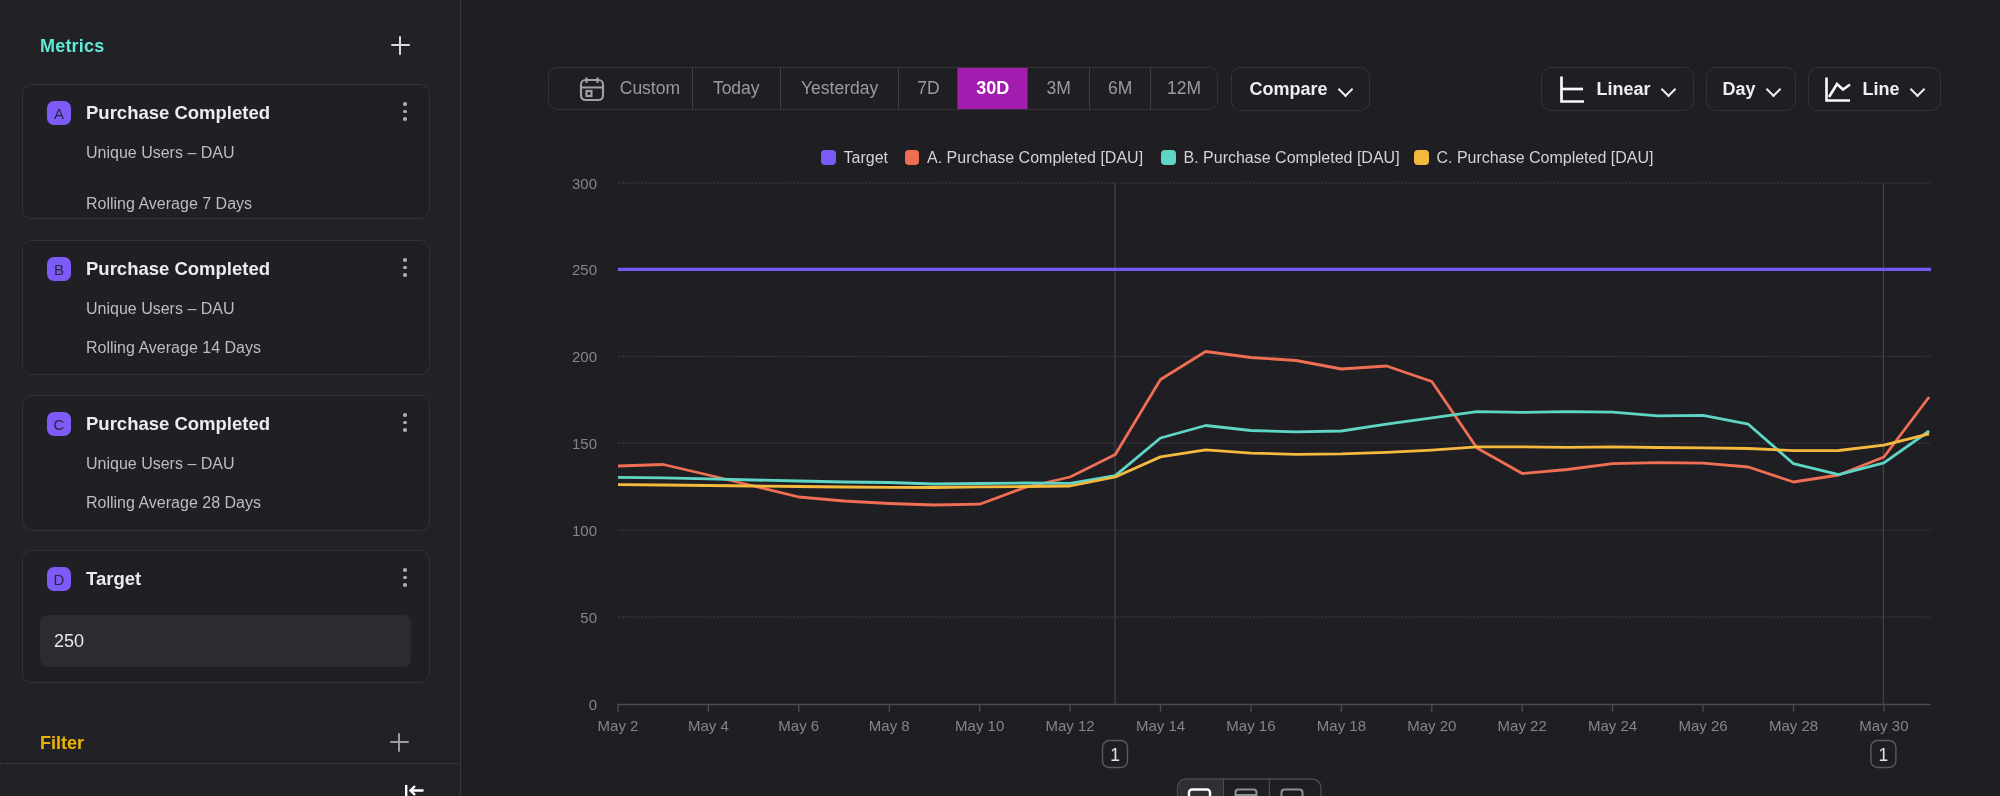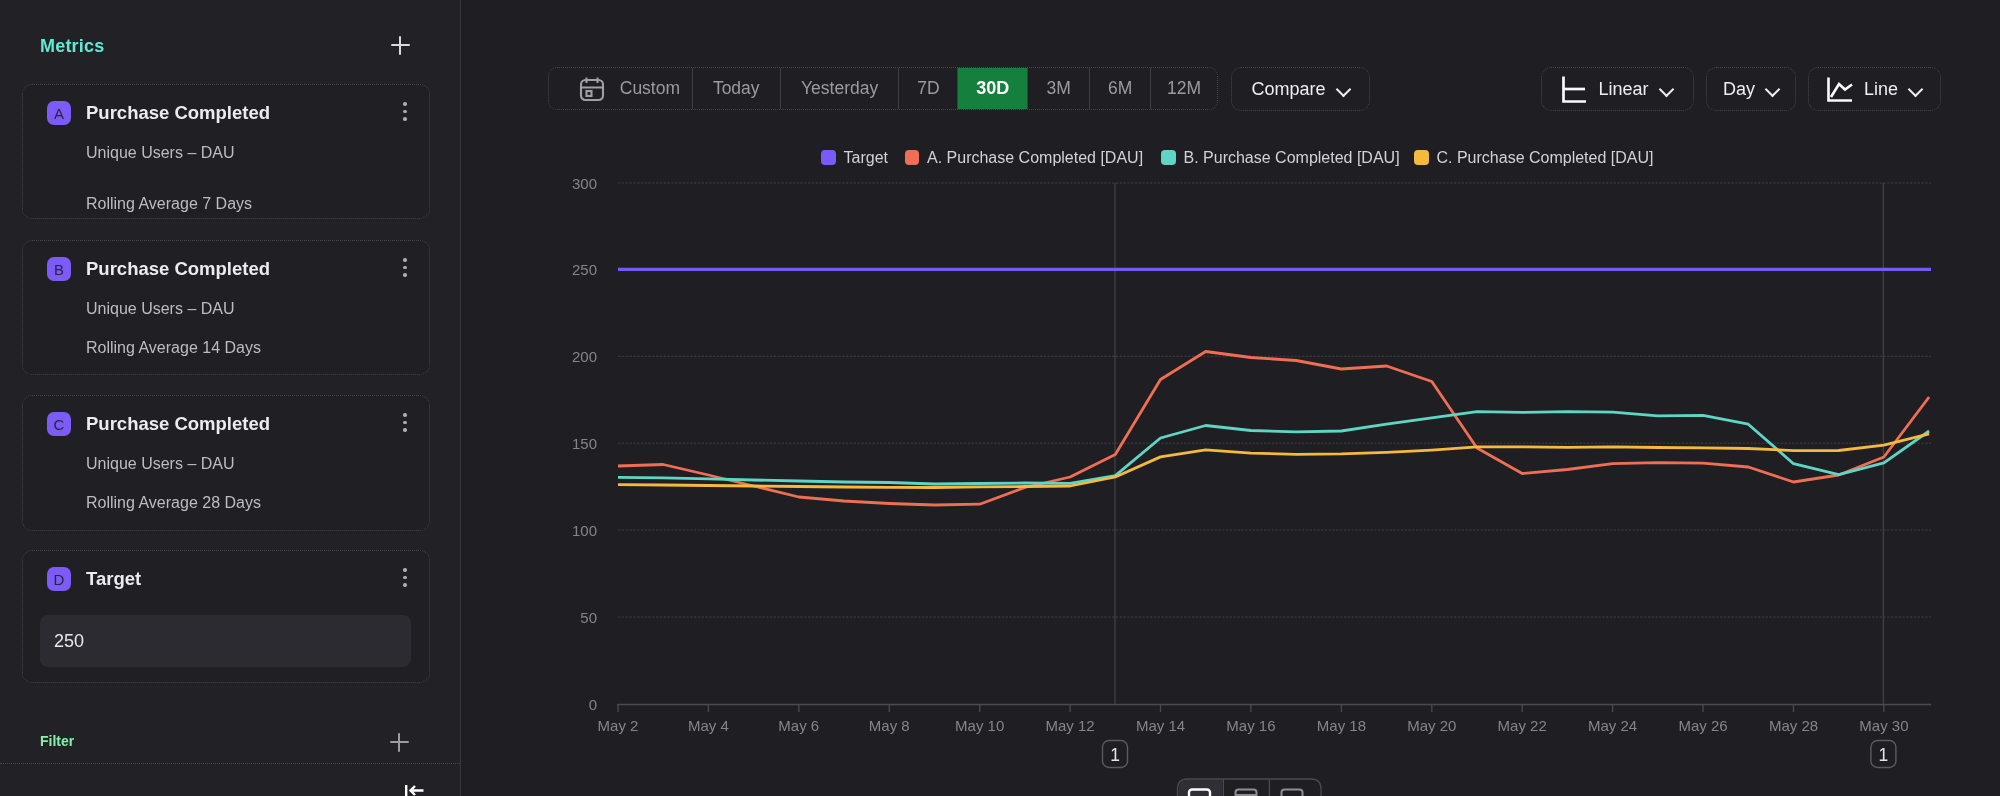--- a/index.html
+++ b/index.html
@@ -21,32 +21,32 @@
   .kebab { position:absolute; right:22px; top:17px; width:4px; height:22px; }
   .kebab i { display:block; width:3.5px; height:3.5px; border-radius:50%; background:#ababb2; margin:0 0 4px 0; }
   .plus { position:absolute; width:22px; height:22px; }
   .plus:before, .plus:after { content:""; position:absolute; background:#d9d9de; }
   .plus:before { left:50%; top:2px; width:2.7px; height:19px; margin-left:-1.35px; border-radius:2px; }
   .plus:after { top:50%; left:2px; height:2.7px; width:19px; margin-top:-1.35px; border-radius:2px; }
   .plus.gray:before,.plus.gray:after { background:#9c9ca3; }
   #d-input { position:absolute; left:40px; top:615px; width:371px; height:52px;
     background:#2b2b31; border-radius:8px; color:#e8e8ec; font-size:18px;
     line-height:52px; padding-left:14px; }
-  #filter-label { position:absolute; left:40px; top:733px; font-size:14px; font-weight:700; color:#86efac; }
+  #filter-label { position:absolute; left:40px; top:733px; font-size:18px; font-weight:700; color:#eab308; }
   #sb-divider { position:absolute; left:0; top:763px; width:460px; border-top:1px dotted #46464c; }
   
   .btn { position:absolute; height:44px; border:1px dotted #47474d; border-radius:10px;
     display:flex; align-items:center; justify-content:center; color:#eeeef1;
-    font-size:18px; font-weight:400; gap:11px;text-align:right; }
+    font-size:18px; font-weight:700; gap:11px;text-align:right; }
   #seg { position:absolute; left:548px; top:67px; width:670px; height:43px;
     border:1px dotted #47474d; border-radius:9px; display:flex; overflow:hidden; }
   .seg { display:flex; align-items:center; justify-content:center; gap:11px;
     color:#9a9aa1; font-size:17.5px; font-weight:400; border-right:1px solid #3e3e44; }
   .seg:last-child { border-right:none;text-align:center; }
-  .seg.active { background:#15803d; color:#ffffff; font-weight:700; font-size:18px; }
+  .seg.active { background:#a21caf; color:#ffffff; font-weight:700; font-size:18px; }
   .chev { width:13px; height:13px; display:inline-block; position:relative; top:-3px; }
   .chev:before { content:""; position:absolute; left:1px; top:4px; width:9px; height:9px;
     border-right:2.4px solid #eeeef1; border-bottom:2.4px solid #eeeef1; transform:rotate(45deg); }
   
   .litem { position:absolute; top:148.5px; display:flex; align-items:center; gap:8px;
     white-space:nowrap; font-size:16px; color:#d2d2d7; }
   .lsq { width:14.5px; height:14.5px; border-radius:4px; display:inline-block; }
 </style>
 </head>
 <body>

